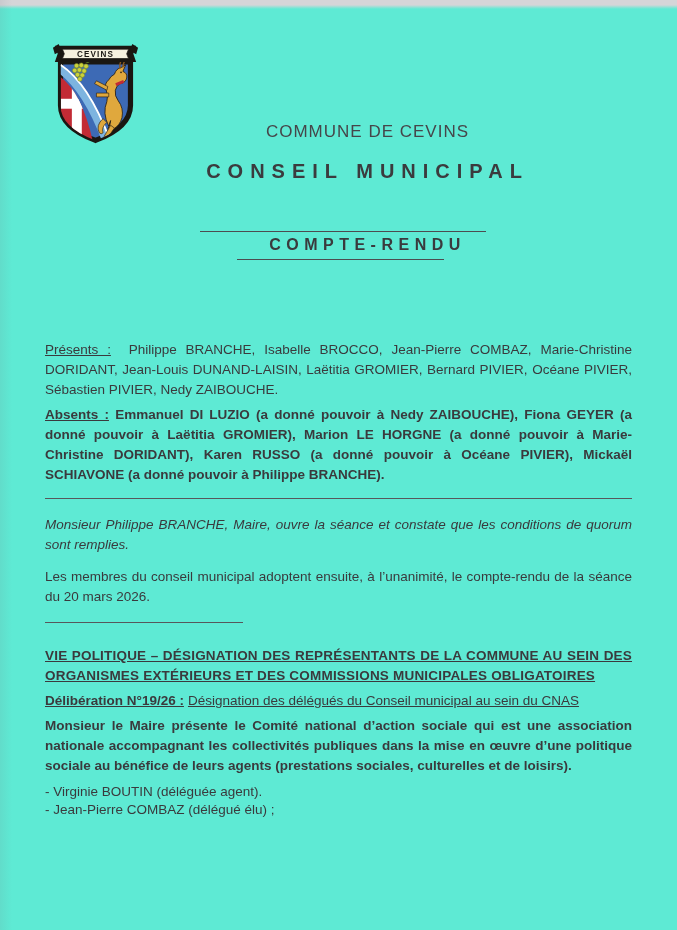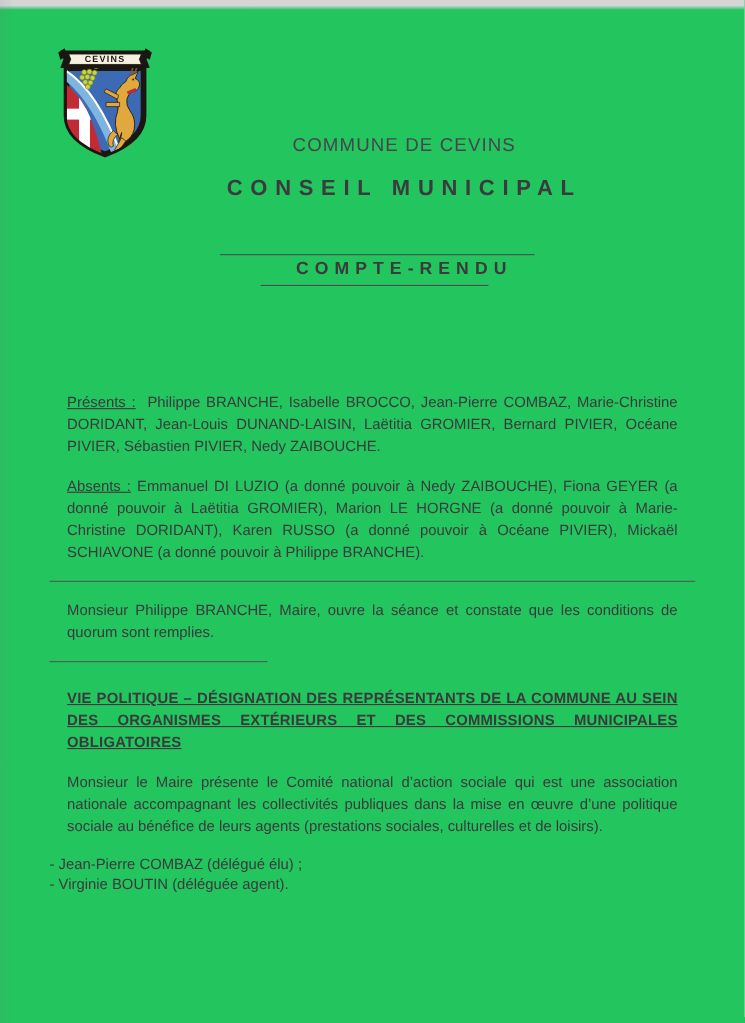--- a/index.html
+++ b/index.html
@@ -4,21 +4,21 @@
 <style>
   html,body{margin:0;padding:0;}
   body{
     width:677px;height:930px;
     background:#eceded;
     font-family:"Liberation Sans", sans-serif;
     -webkit-font-smoothing:antialiased;
   }
   .page{
     position:relative;width:677px;height:930px;overflow:hidden;
-    background:#22c55e;color:#3a3a3d;
+    background:#5eead4;color:#3a3a3d;
   }
   .scan-edge-top{
     position:absolute;top:0;left:0;right:0;height:9px;
     background:linear-gradient(#d5d5d8 55%, rgba(213,213,216,0));
   }
   .scan-edge-left{
     position:absolute;top:0;left:0;bottom:0;width:12px;
     background:linear-gradient(to right, rgba(120,120,130,.12), rgba(120,120,130,0));
   }
   .crest{position:absolute;left:49px;top:43px;width:93px;height:104px;}
@@ -28,25 +28,25 @@
   .council{top:160px;font-size:20px;font-weight:bold;letter-spacing:7px;color:#3b3b3e;text-align:center;}
   .session{top:203px;font-size:14.5px;font-weight:bold;letter-spacing:.3px;}
   .rule-above{position:absolute;top:231px;left:200px;width:286px;border-top:1.6px solid #4c4c50;}
   .compte{top:236px;font-size:16px;font-weight:bold;letter-spacing:5.5px;}
   .rule-below{position:absolute;top:259px;left:237px;width:207px;border-top:1.6px solid #4c4c50;}
   
   .content{
     position:absolute;left:45px;top:340px;width:587px;
     font-size:13.5px;line-height:20px;
   }
-  .content p{margin:16px;text-align:justify;}
+  .content p{margin:0;text-align:justify;}
   .u{text-decoration:underline;}
-  .gap-sm{margin-top:5px !important;}
+  .gap-sm{margin-top:5px !important;font-weight:bold;}
   .gap-md{margin-top:12px !important;}
-  .gap-lg{margin-top:16px !important;}
+  .gap-lg{margin-top:16px !important;font-style:italic;}
   .hr-full{border:none;border-top:1.8px solid #57575b;margin:13px 0 0 0;}
   .hr-short{border:none;border-top:1.8px solid #57575b;width:198px;margin:15px 0 0 0;}
   .section-heading{
     margin-top:23px !important;text-align:left;
     font-weight:bold;text-decoration:underline;letter-spacing:.2px;
   }
   .delib{margin-top:5px !important;}
   .delib .lbl{font-weight:bold;margin-right:4px;}
   .designations{margin-top:7px;}
   .designations div{line-height:17.5px;text-align:left;}
@@ -123,27 +123,29 @@
 
     <p><span class="u">Présents :</span>&nbsp;
       <span>Philippe BRANCHE, Isabelle BROCCO, Jean-Pierre COMBAZ, Marie-Christine DORIDANT, Jean-Louis DUNAND-LAISIN, Laëtitia GROMIER, Bernard PIVIER, Océane PIVIER, Sébastien PIVIER, Nedy ZAIBOUCHE.</span></p>
 
     <p class="gap-sm"><span class="u">Absents :</span>
       <span>Emmanuel DI LUZIO (a donné pouvoir à Nedy ZAIBOUCHE), Fiona GEYER (a donné pouvoir à Laëtitia GROMIER), Marion LE HORGNE (a donné pouvoir à Marie-Christine DORIDANT), Karen RUSSO (a donné pouvoir à Océane PIVIER), Mickaël SCHIAVONE (a donné pouvoir à Philippe BRANCHE).</span></p>
 
     <hr class="hr-full">
 
     <p class="gap-lg">Monsieur Philippe BRANCHE, Maire, ouvre la séance et constate que les conditions de quorum sont remplies.</p>
+    <p class="gap-md">Les membres du conseil municipal adoptent ensuite, à l’unanimité, le compte-rendu de la séance du 20 mars 2026.</p>
 
     <hr class="hr-short">
 
     <p class="section-heading">VIE POLITIQUE – DÉSIGNATION DES REPRÉSENTANTS DE LA COMMUNE AU SEIN DES ORGANISMES EXTÉRIEURS ET DES COMMISSIONS MUNICIPALES OBLIGATOIRES</p>
 
+    <p class="delib"><span class="u"><span class="lbl">Délibération N°19/26 :</span><span>Désignation des délégués du Conseil municipal au sein du CNAS</span></span></p>
 
     <p class="gap-sm">Monsieur le Maire présente le Comité national d’action sociale qui est une association nationale accompagnant les collectivités publiques dans la mise en œuvre d’une politique sociale au bénéfice de leurs agents (prestations sociales, culturelles et de loisirs).</p>
 
     <div class="designations">
+      <div>- Virginie BOUTIN (déléguée agent).</div>
       <div>- Jean-Pierre COMBAZ (délégué élu) ;</div>
-      <div>- Virginie BOUTIN (déléguée agent).</div>
     </div>
 
   </div>
 </div>
 
 </body></html>

